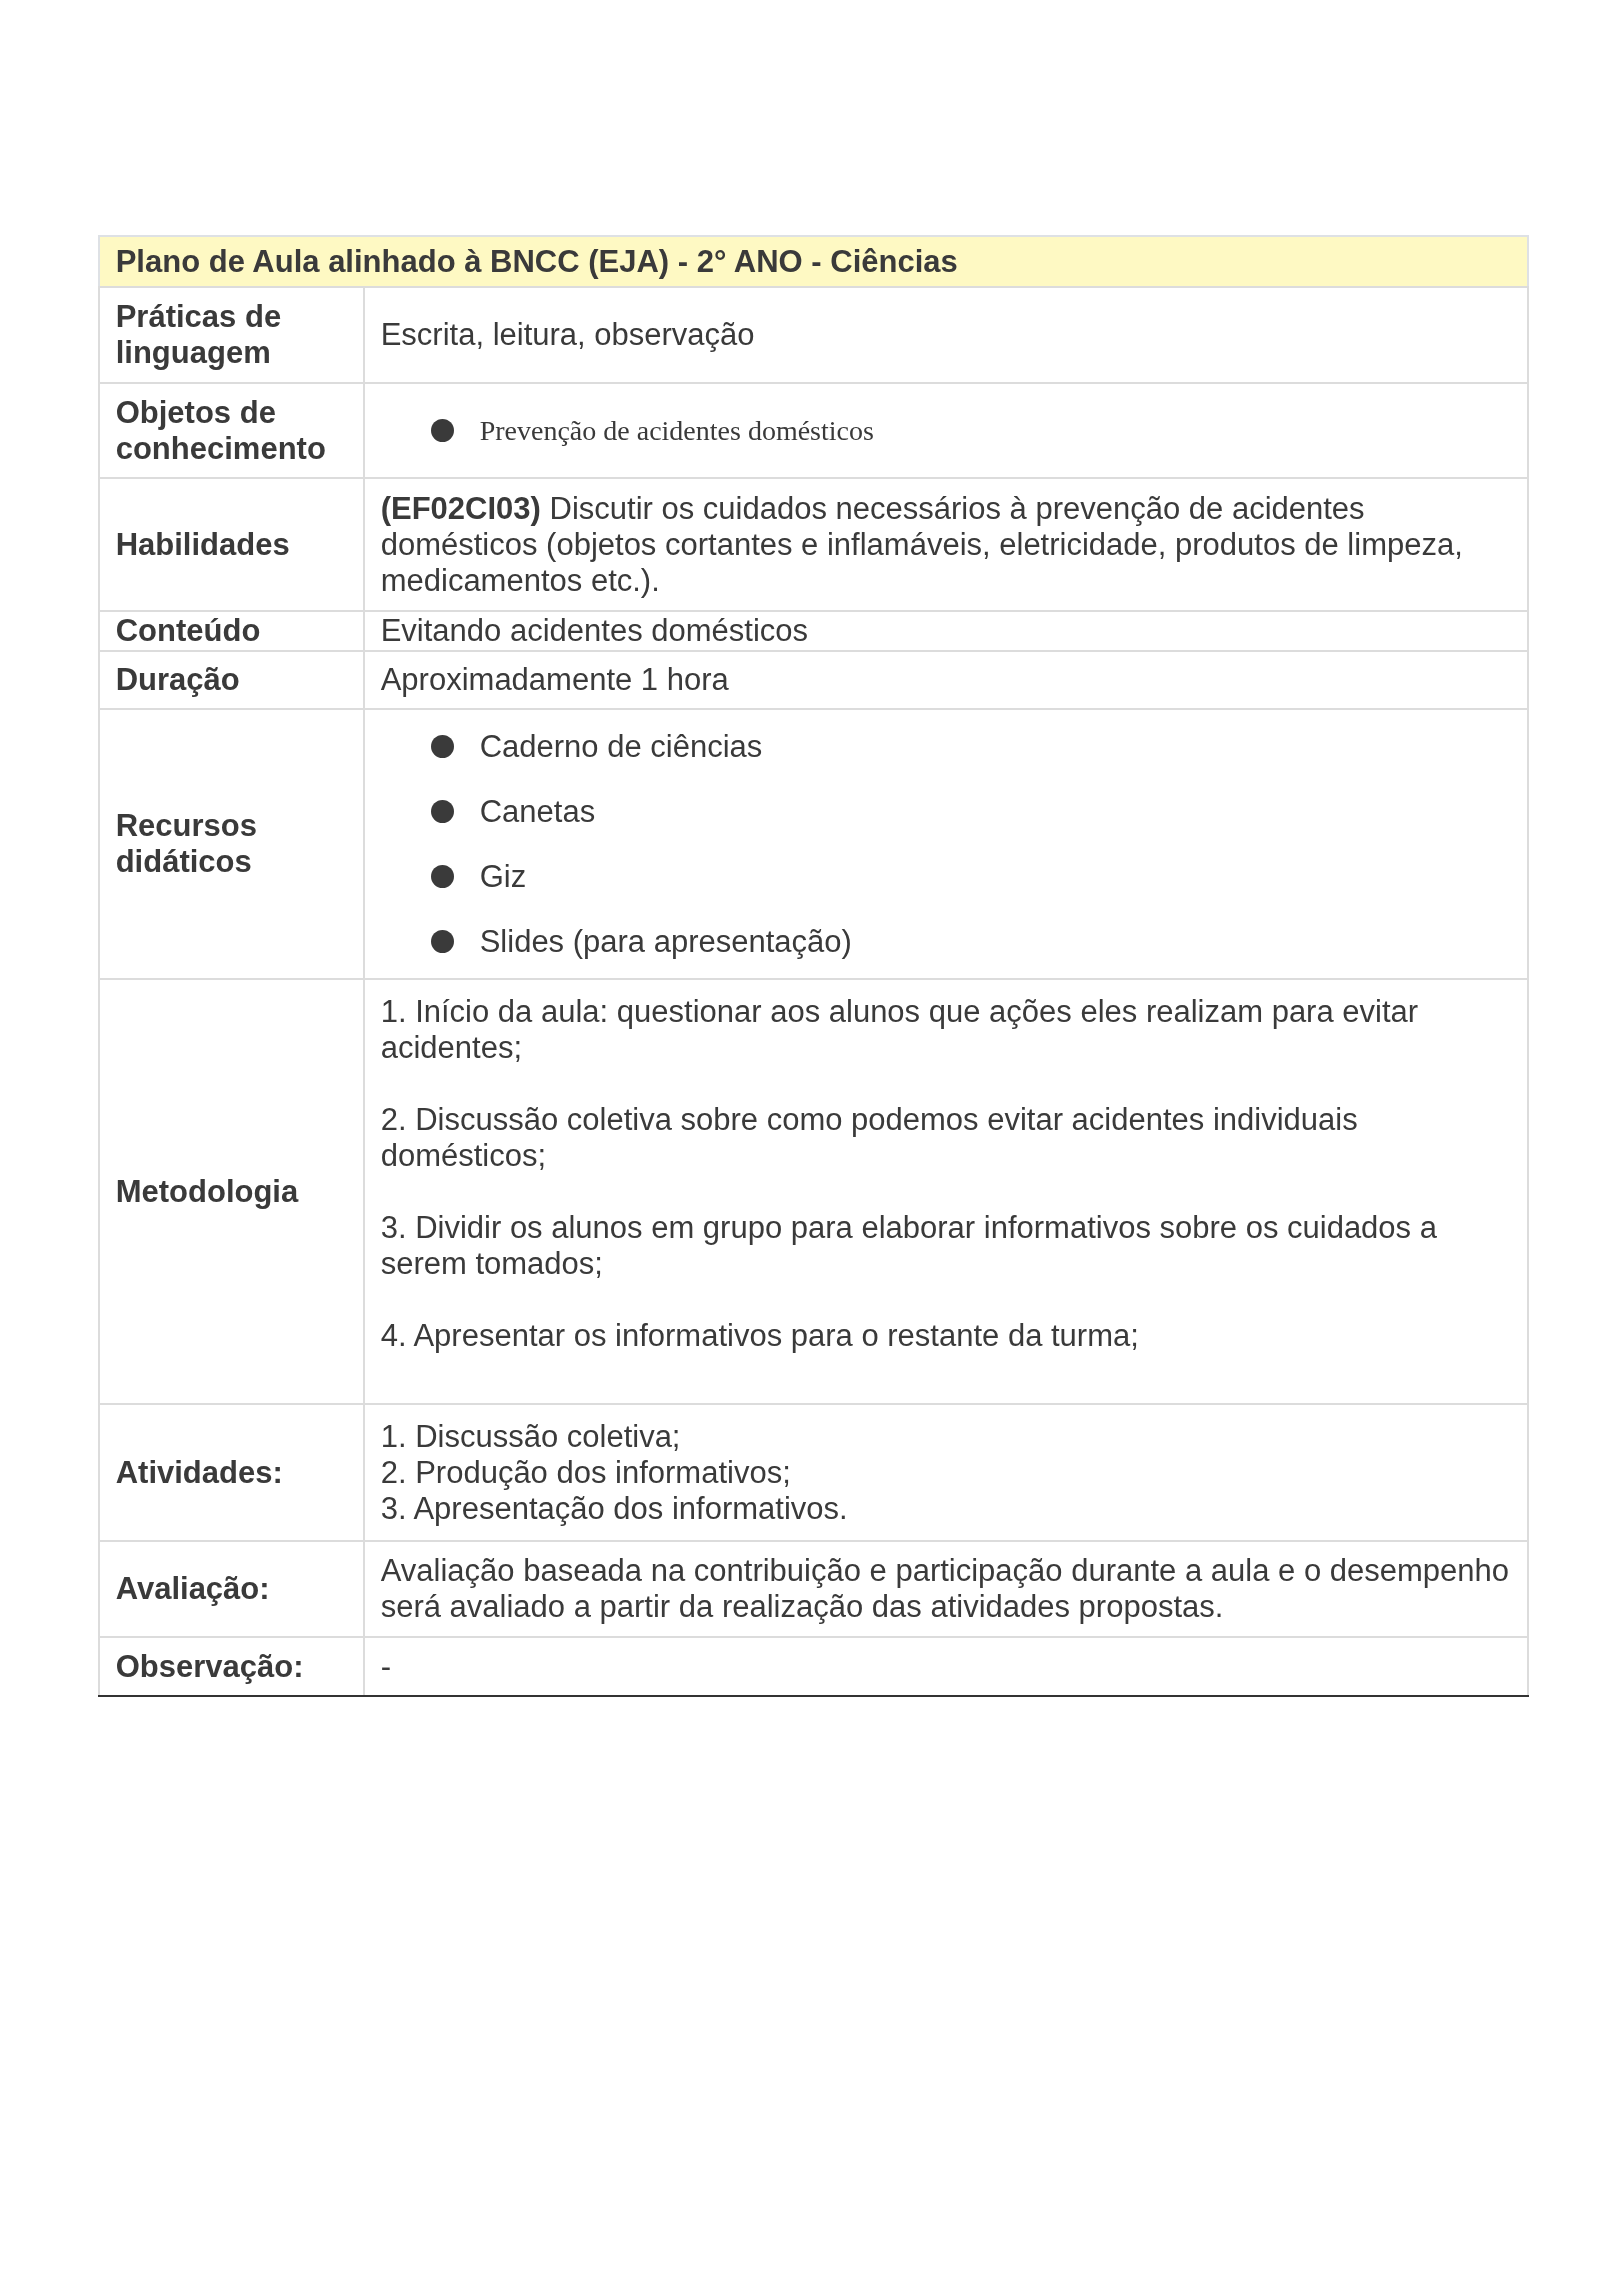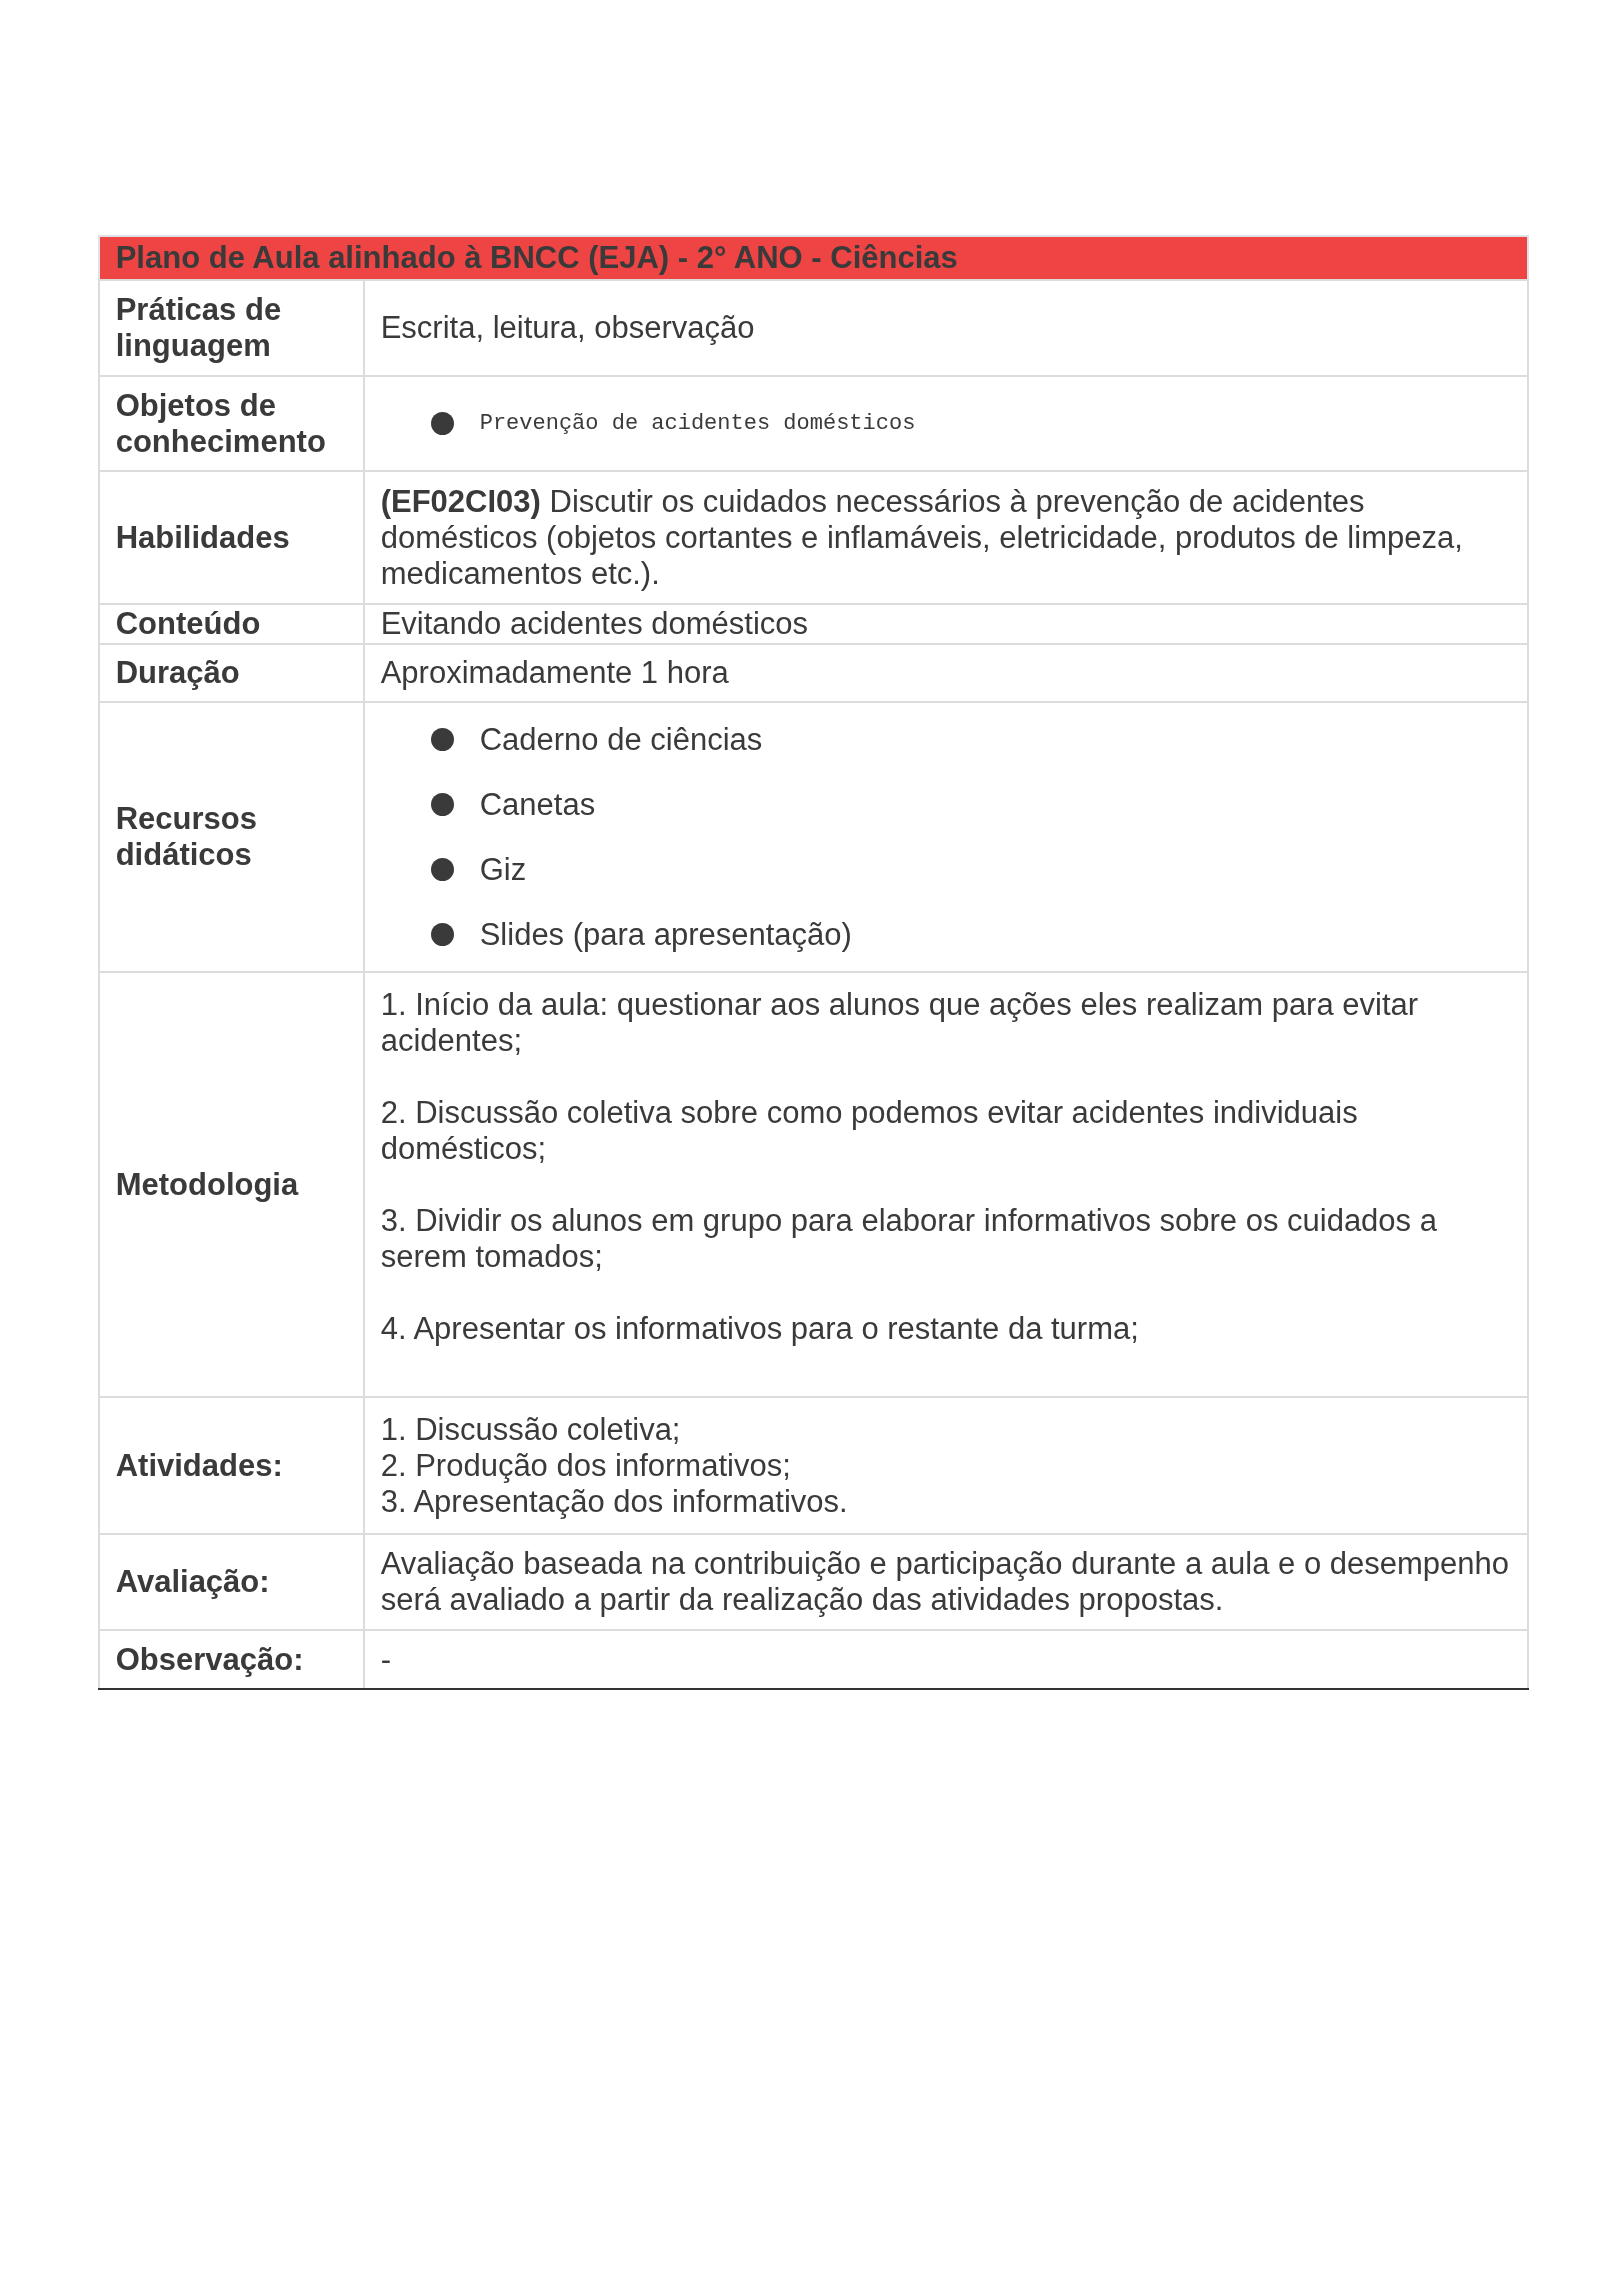--- a/index.html
+++ b/index.html
@@ -27,23 +27,23 @@
   .plan-table td, .plan-table th {
     border: 2px solid #dcdcdc;
     padding: 0 15.7px;
     vertical-align: middle;
     font-size: 31px;
     line-height: 36px;
     color: #3a3a3a;
     text-align: left;
   }
   .plan-table th.title-cell {
-    background: #ef4444;
+    background: #fef9c3;
     font-weight: bold;
-    height: 44px;
+    height: 51px;
     box-sizing: border-box;
     border-color: #dee1e5 #dee1e5 #dcdcdc #dee1e5;
   }
   .label-cell {
     font-weight: bold;
   }
   .value-cell {
     font-weight: normal;
   }
   tr.last-row td {
@@ -63,22 +63,22 @@
     position: absolute;
     left: 0;
     top: 50%;
     width: 23.5px;
     height: 23.5px;
     margin-top: -11.8px;
     border-radius: 50%;
     background: #3a3a3a;
   }
   .bullets.small li {
-    font-family: Liberation Mono, monospace;
-    font-size: 22px;
+    font-family: Liberation Serif, serif;
+    font-size: 28px;
   }
   .bullets.big li {
     height: 65px;
     line-height: 65px;
   }
   .code {
     font-weight: bold;
   }
   .metodo p {
     margin: 0 0 36px 0;

